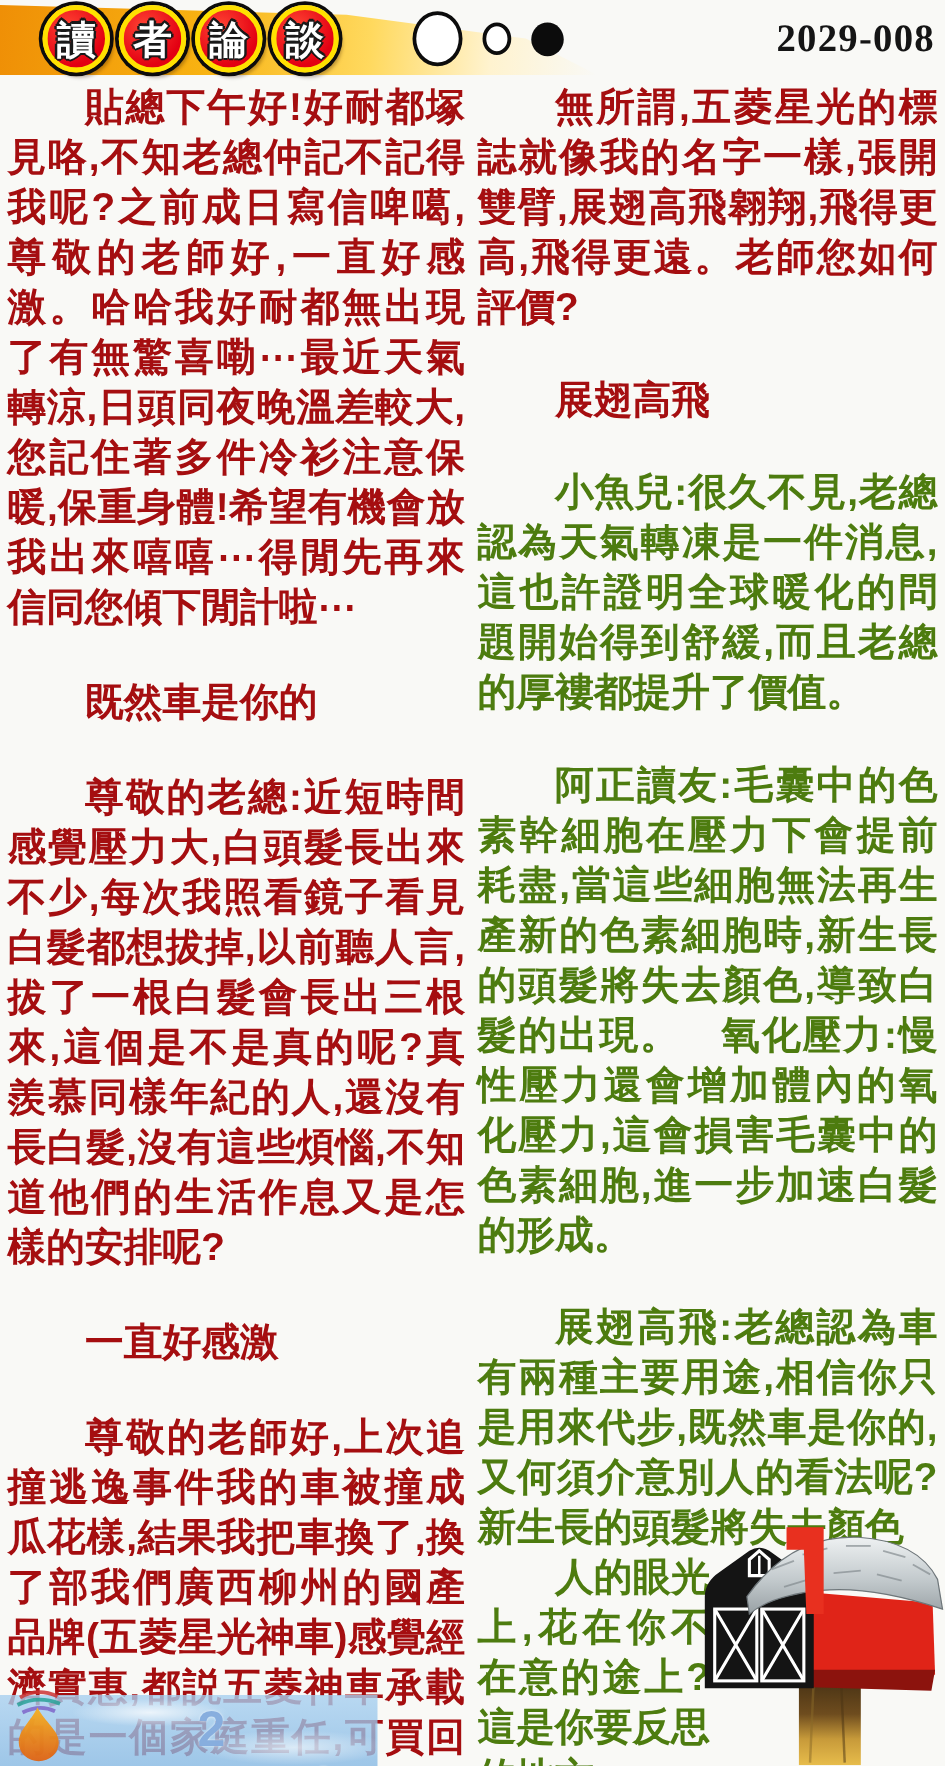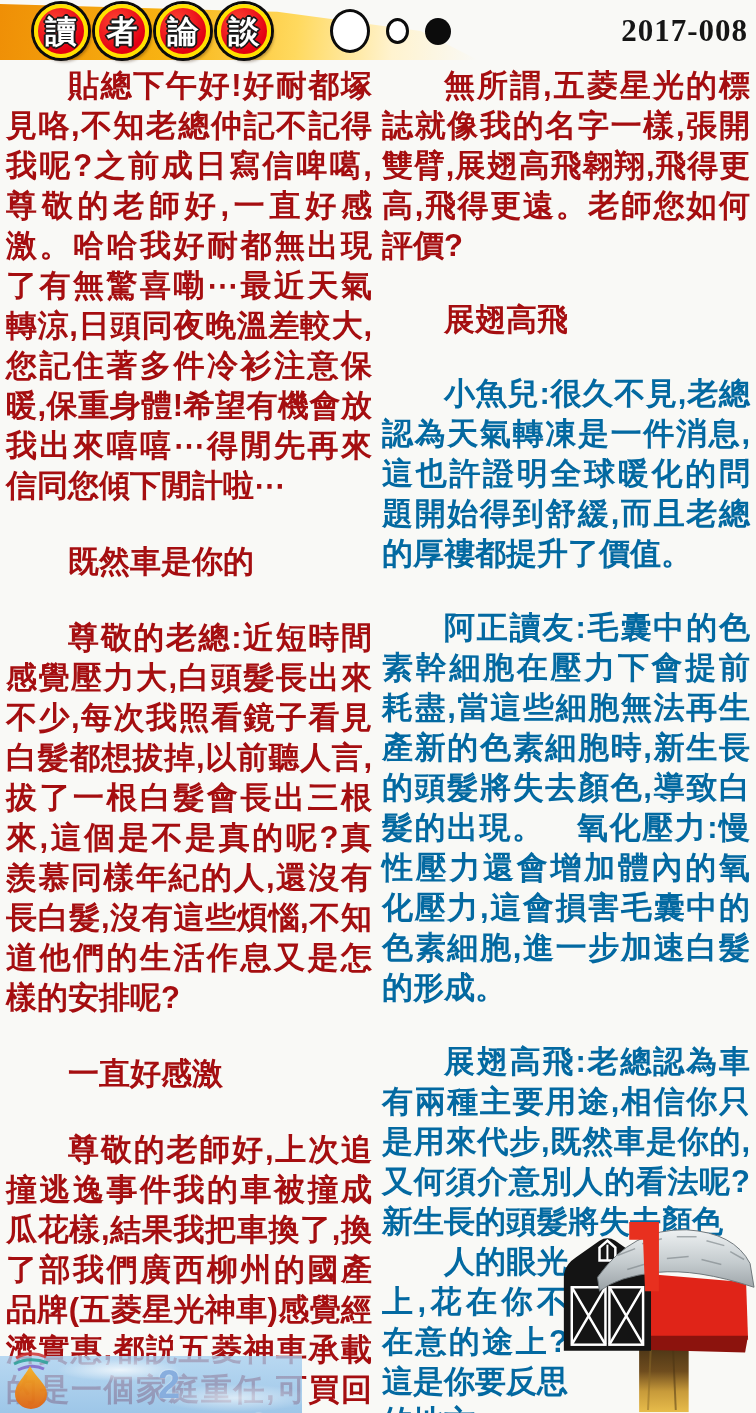--- a/index.html
+++ b/index.html
@@ -40,21 +40,21 @@
   
   .col{position:absolute; top:66px; font-weight:700;}
   .col-left{left:6px; width:366px;}
   .col-right{left:382px; width:368px;}
   .col p{
     font-size:31px; line-height:40px; margin:0 0 36px; text-indent:2em;
     text-align:justify; word-break:break-all;
   }
   .col-right p{margin-bottom:34px;}
   .red{color:#a50e10;}
-  .black{color:#0369a1;}
+  .black{color:#4d7c0f;}
   .sig{text-align:right; text-indent:0; padding-right:26px;}
   .noindent{text-indent:0;}
   .wrap-narrow{width:186px; margin-bottom:0 !important;}
   
   .mailbox{position:absolute; left:548px; top:1213px; width:208px; height:200px;}
   
   .watermark{
     position:absolute; left:0; top:1356px; width:302px; height:57px;
     background:
       radial-gradient(ellipse 90px 16px at 120px 14px, rgba(255,255,255,.75), rgba(255,255,255,0) 70%),
@@ -89,21 +89,21 @@
     <div class="mast-circle">
       <span class="mast-char">談</span>
     </div>
     <div class="dots">
       <div class="dot-large"></div>
       <div class="dot-small"></div>
       <div class="dot-filled"></div>
     </div>
   </div>
 
-  <div class="issue">2017-008</div>
+  <div class="issue">2029-008</div>
 
   <div class="col col-left">
     <p class="red">貼總下午好!好耐都塚見咯,不知老總仲記不記得我呢?之前成日寫信啤噶,尊敬的老師好,一直好感激。哈哈我好耐都無出現了有無驚喜嘞⋯最近天氣轉涼,日頭同夜晚溫差較大,您記住著多件冷衫注意保暖,保重身體!希望有機會放我出來嘻嘻⋯得閒先再來信同您傾下閒計啦⋯</p>
     <p class="red sig">既然車是你的</p>
     <p class="red">尊敬的老總:近短時間感覺壓力大,白頭髮長出來不少,每次我照看鏡子看見白髮都想拔掉,以前聽人言,拔了一根白髮會長出三根來,這個是不是真的呢?真羨慕同樣年紀的人,還沒有長白髮,沒有這些煩惱,不知道他們的生活作息又是怎樣的安排呢?</p>
     <p class="red sig">一直好感激</p>
     <p class="red">尊敬的老師好,上次追撞逃逸事件我的車被撞成瓜花樣,結果我把車換了,換了部我們廣西柳州的國產品牌(五菱星光神車)感覺經濟實惠,都説五菱神車承載的是一個家庭重任,可買回來被別人笑,説開五菱神車沒面子,丟臉了,我卻</p>
   </div>
 
   <div class="col col-right">

